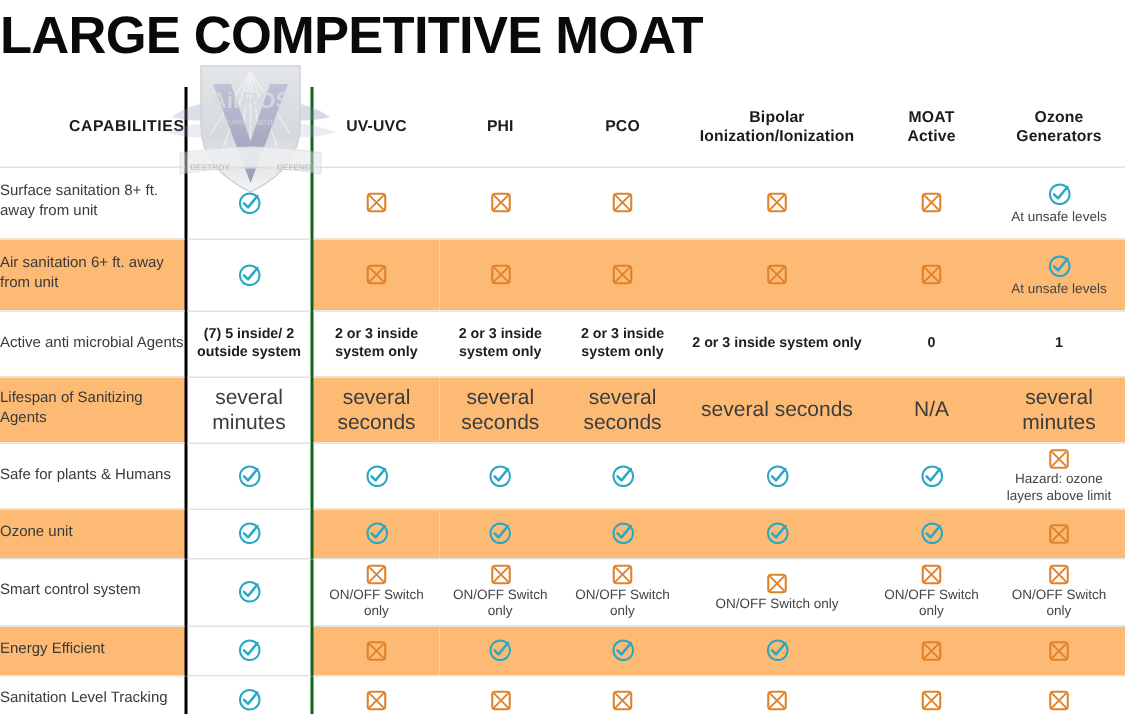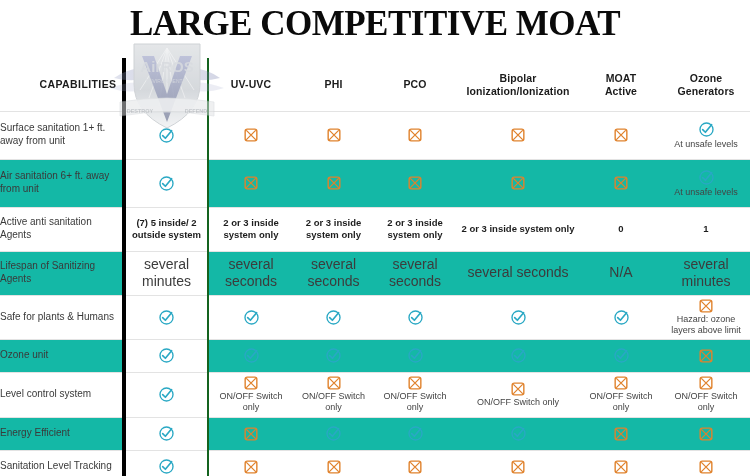--- a/index.html
+++ b/index.html
@@ -11,22 +11,22 @@
     width: 750px;
     height: 476px;
     overflow: hidden;
     font-family: "Liberation Sans", sans-serif;
     color: #3a3a3a;
     position: relative;
   }
 
   
   .title {
-    text-align: center;
-    font-family: Liberation Serif, serif;
+    text-align: left;
+    font-family: Liberation Sans, sans-serif;
     font-weight: bold;
     font-size: 35px;
     letter-spacing: -0.5px;
     color: #0a0a0a;
     line-height: 1;
     padding-top: 6px;
     padding-bottom: 2px;
     white-space: nowrap;
   }
 
@@ -77,51 +77,51 @@
     font-size: 10.5px;
     font-weight: bold;
     color: #1b1b1b;
     text-align: center;
     line-height: 1.25;
     vertical-align: bottom;
     padding-bottom: 8px;
     letter-spacing: 0.1px;
   }
   thead th.cap-head {
-    text-align: center;
+    text-align: right;
     padding-left: 34px;
     font-size: 10.5px;
     letter-spacing: 0.4px;
   }
   thead th.hl-head { }
 
   tbody tr { }
   tbody tr.odd  td { background: #ffffff; }
-  tbody tr.even td { background: #14b8a6; }
+  tbody tr.even td { background: #fdba74; }
   tbody td {
     border-top: 1px solid #e3e3e3;
     text-align: center;
     font-size: 9.5px;
     line-height: 1.25;
     color: #3c3c3c;
   }
   tbody tr:last-child td { border-bottom: 1px solid #e3e3e3; }
 
   td.cap {
     text-align: left;
     padding-left: 18px;
     padding-right: 6px;
     font-size: 10px;
     color: #3a3a3a;
     line-height: 1.28;
   }
 
   
   td.hl, th.hl-head {
-    border-left: 4px solid #000000;
+    border-left: 2px solid #000000;
     border-right: 2px solid #14631f;
     background: #ffffff !important;
   }
   tbody tr:first-child td.hl { border-top: 1px solid #e3e3e3; }
   tbody tr:last-child td.hl { border-bottom: 2px solid #14631f; }
   th.hl-head {
     border-top: 2px solid transparent;
     border-bottom: none;
   }
 
@@ -239,21 +239,21 @@
         <div>Active</div>
       </th>
       <th>
         <div>Ozone</div>
         <div>Generators</div>
       </th>
     </tr>
   </thead>
   <tbody id="matrix-body">
         <tr class="odd h-tall">
-          <td class="cap">Surface sanitation 1+ ft. away from unit</td>
+          <td class="cap">Surface sanitation 8+ ft. away from unit</td>
           <td class="hl">
             <div class="cell-inner">
               <span class="ico">
                 <svg width="17" height="17" viewBox="0 0 24 24">
                   <circle cx="12" cy="12" r="9.2" fill="none" stroke="#29a8c4" stroke-width="1.9"></circle>
                   <path d="M6.6 12.1 L10.4 15.9 L19.2 5.2" fill="none" stroke="#29a8c4" stroke-width="2.3" stroke-linecap="round" stroke-linejoin="round"></path>
                 </svg>
               </span>
             </div>
           </td>
@@ -387,21 +387,21 @@
                 <svg width="17" height="17" viewBox="0 0 24 24">
                   <circle cx="12" cy="12" r="9.2" fill="none" stroke="#29a8c4" stroke-width="1.9"></circle>
                   <path d="M6.6 12.1 L10.4 15.9 L19.2 5.2" fill="none" stroke="#29a8c4" stroke-width="2.3" stroke-linecap="round" stroke-linejoin="round"></path>
                 </svg>
               </span>
               <div class="cell-note">At unsafe levels</div>
             </div>
           </td>
         </tr>
         <tr class="odd h-mid">
-          <td class="cap">Active anti sanitation Agents</td>
+          <td class="cap">Active anti microbial Agents</td>
           <td class="hl">
             <div class="cell-inner">
               <div class="cell-text bold">(7) 5 inside/ 2 outside system</div>
             </div>
           </td>
           <td>
             <div class="cell-inner">
               <div class="cell-text bold">2 or 3 inside system only</div>
             </div>
           </td>
@@ -610,21 +610,21 @@
               <span class="ico">
                 <svg width="14" height="14" viewBox="0 0 24 24">
                   <rect x="2" y="2" width="20" height="20" rx="3.5" ry="3.5" fill="none" stroke="#e0822c" stroke-width="2.4"></rect>
                   <path d="M4.5 4.5 L19.5 19.5 M19.5 4.5 L4.5 19.5" stroke="#e0822c" stroke-width="2.2" stroke-linecap="round"></path>
                 </svg>
               </span>
             </div>
           </td>
         </tr>
         <tr class="odd h-smart">
-          <td class="cap">Level control system</td>
+          <td class="cap">Smart control system</td>
           <td class="hl">
             <div class="cell-inner">
               <span class="ico">
                 <svg width="17" height="17" viewBox="0 0 24 24">
                   <circle cx="12" cy="12" r="9.2" fill="none" stroke="#29a8c4" stroke-width="1.9"></circle>
                   <path d="M6.6 12.1 L10.4 15.9 L19.2 5.2" fill="none" stroke="#29a8c4" stroke-width="2.3" stroke-linecap="round" stroke-linejoin="round"></path>
                 </svg>
               </span>
             </div>
           </td>

